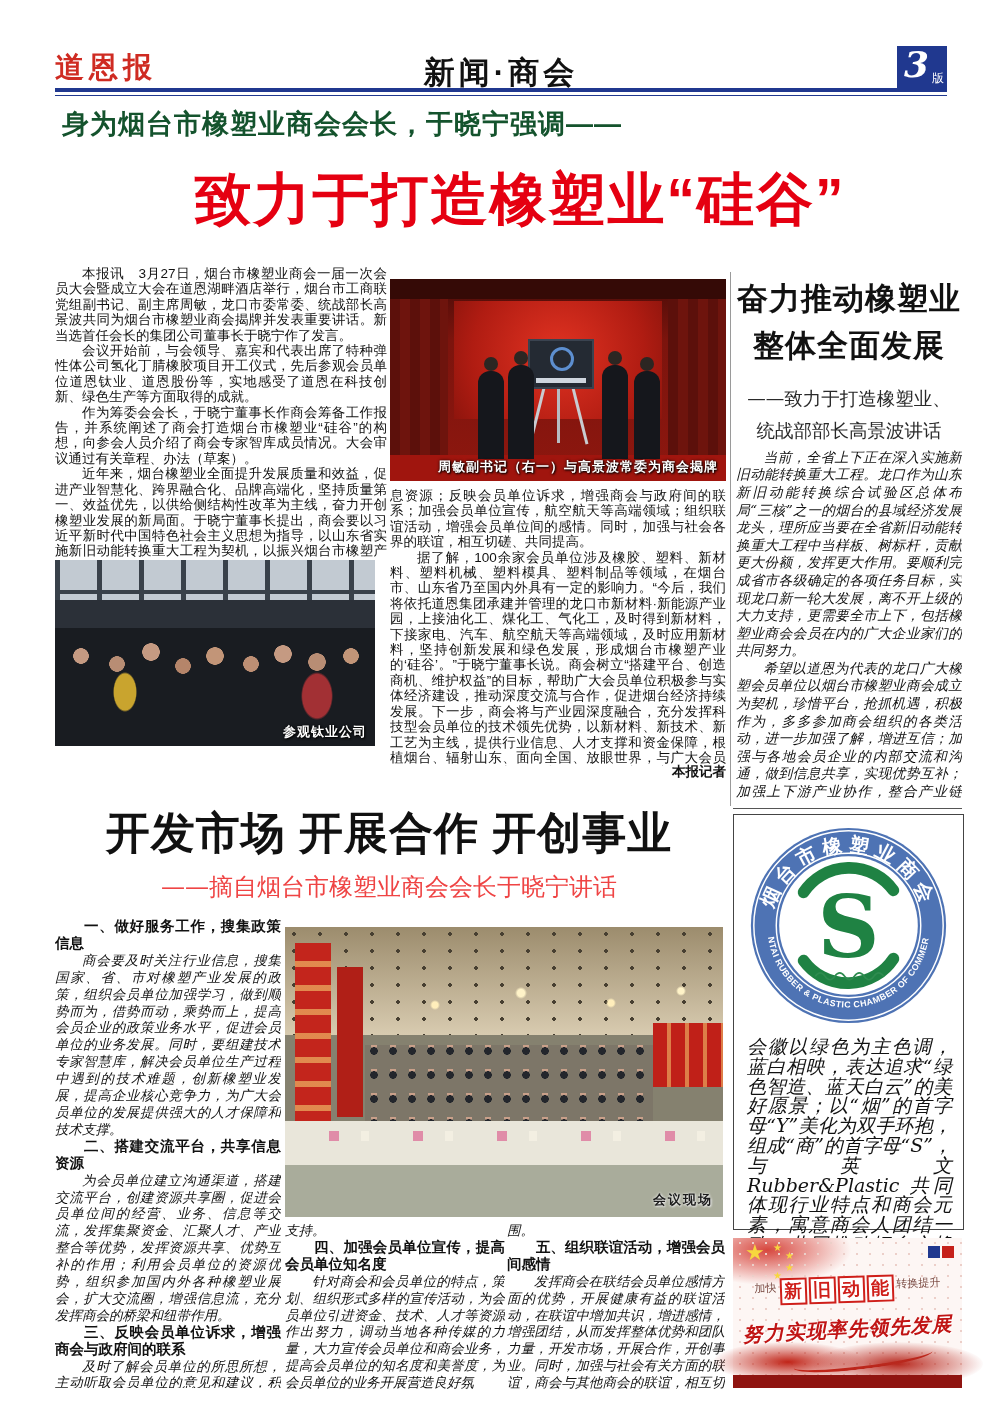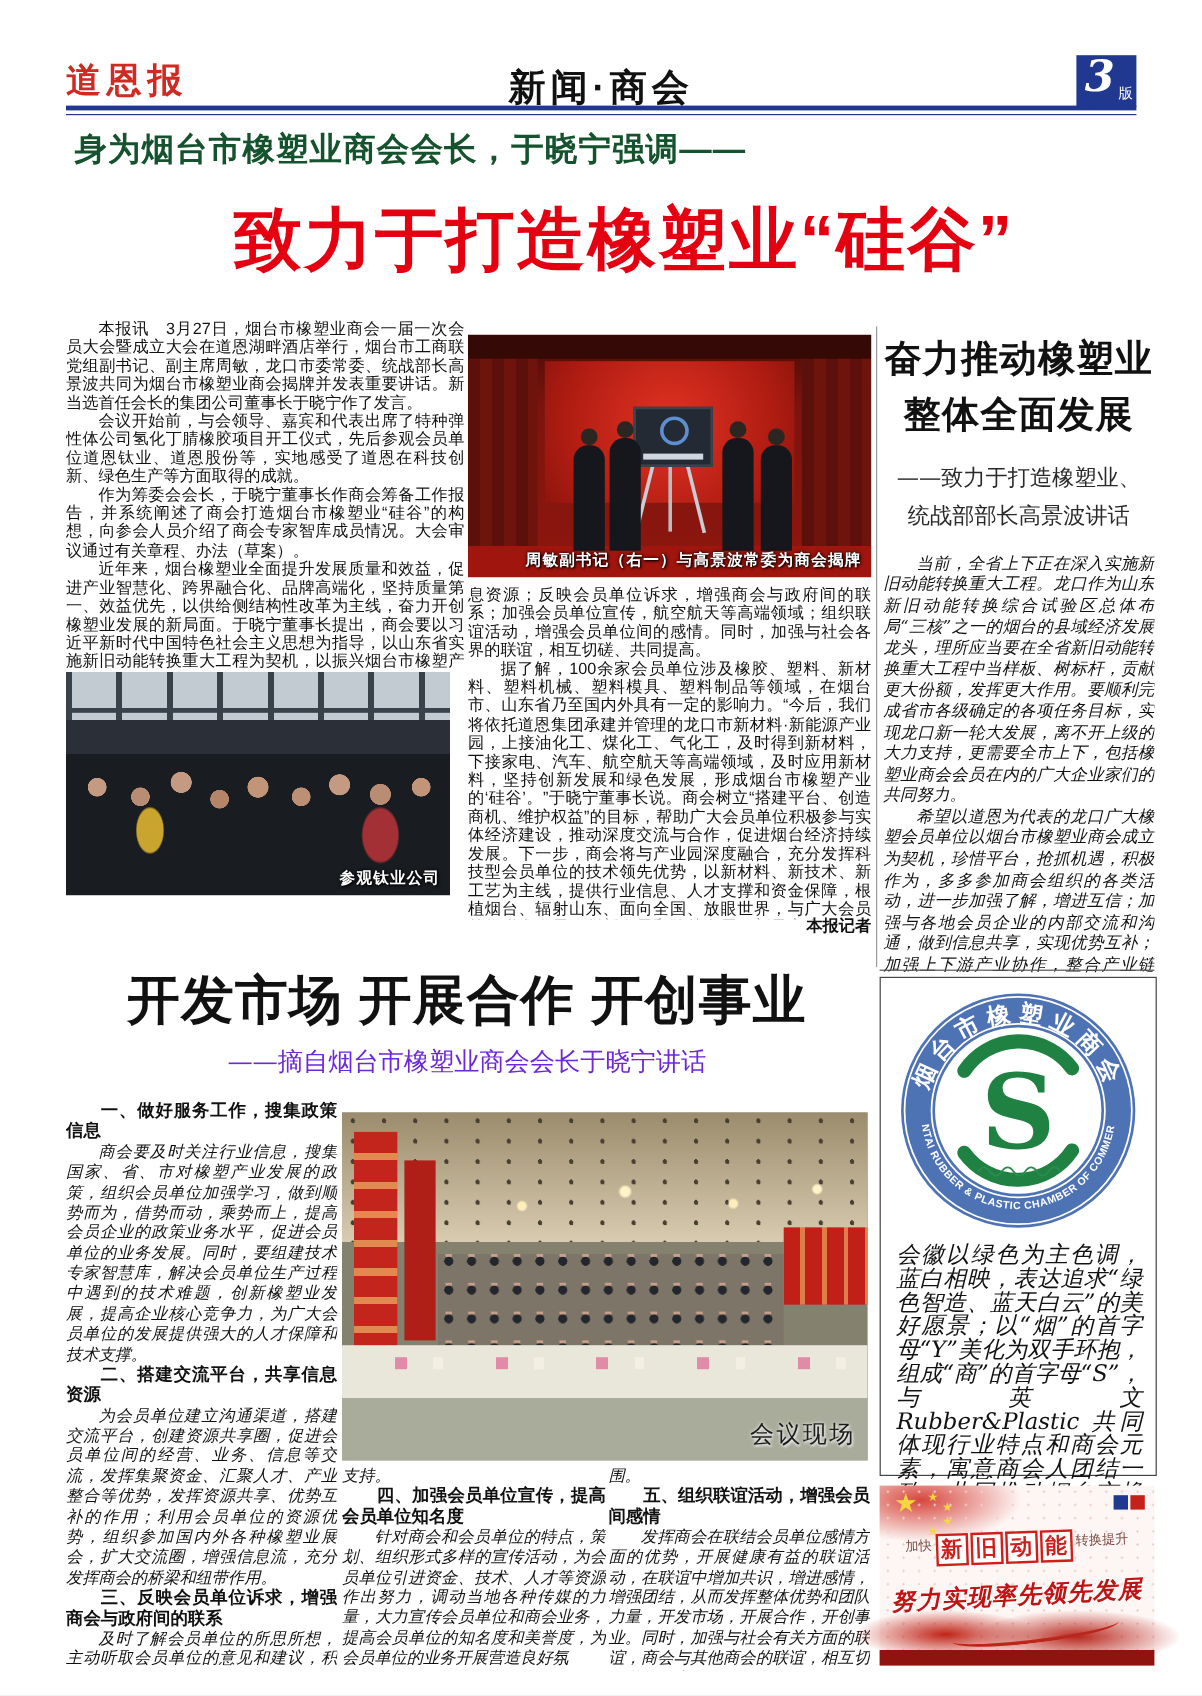--- a/index.html
+++ b/index.html
@@ -25,27 +25,27 @@
                 color:#e50011;letter-spacing:2px;white-space:nowrap;}
   
   .left-col{left:55px;top:266px;width:332px;height:293px;font-size:13.5px;line-height:15.4px;overflow:hidden;}
   .mid-col{left:390px;top:488px;width:336px;height:278px;font-size:13.5px;line-height:15.4px;overflow:hidden;}
   .byline{left:390px;top:763px;width:336px;text-align:right;font-size:13.5px;font-weight:bold;}
   .vrule{left:730px;top:272px;width:1px;height:534px;background:#9a9a9a;}
   .sidebar{left:736px;top:276px;width:226px;}
   .sb-title{text-align:center;font-size:31px;font-weight:900;line-height:1.5;letter-spacing:1px;}
   .sb-sub{text-align:center;font-family:"DejaVu Serif",serif;font-size:18.5px;line-height:1.75;
           color:#2a2a2a;margin-top:14px;}
-  .sb-body{margin-top:14px;font-size:13.8px;line-height:17.6px;height:352px;overflow:hidden;}
+  .sb-body{margin-top:1px;font-size:13.8px;line-height:17.6px;height:352px;overflow:hidden;}
   .sb-hrule{left:733px;top:808px;width:229px;height:1px;background:#555;}
   
   .photo{overflow:hidden;}
   .cap-light{position:absolute;right:8px;bottom:5px;color:#fff;font-size:13px;font-weight:bold;
              text-shadow:0 0 3px #000,1px 1px 2px #000;letter-spacing:1px;}
-  .cap-dark{position:absolute;right:10px;bottom:8px;color:#1c1c1c;font-size:20px;font-weight:normal;
+  .cap-dark{position:absolute;right:10px;bottom:8px;color:#1c1c1c;font-size:13px;font-weight:bold;
             text-shadow:0 0 3px #fff,1px 1px 2px #ddd;letter-spacing:2px;}
   
   .photo1{left:390px;top:279px;width:336px;height:202px;background:linear-gradient(#4a0c08,#7c140d 30%,#8e170f);}
   .p1-top{position:absolute;left:0;top:0;right:0;height:20px;background:#350a06;}
   .p1-screen{position:absolute;left:64px;right:64px;top:22px;height:118px;
              background:radial-gradient(circle at 50% 45%,#e23322,#b01c12 70%,#8e150d);}
   .p1-pillar-l{position:absolute;left:0;top:20px;width:58px;bottom:24px;
                background:repeating-linear-gradient(90deg,#5c100b 0 10px,#6e140d 10px 20px);}
   .p1-pillar-r{position:absolute;right:0;top:20px;width:58px;bottom:24px;
                background:repeating-linear-gradient(90deg,#5c100b 0 10px,#6e140d 10px 20px);}
@@ -101,21 +101,21 @@
       radial-gradient(circle 4px at 9px 6px,#23262c 90%,transparent),
       radial-gradient(circle 3px at 9px 1px,#c9a08a 90%,transparent);
     background-size:19px 24px,19px 24px;background-position:0 0,0 0;}
   .p3-tables{position:absolute;left:0;right:0;top:194px;height:44px;background:#e9e6da;
     background-image:repeating-linear-gradient(90deg,transparent 0 44px,#e08ca8 44px 54px,transparent 54px 76px,#f3efe2 76px 84px);
     background-size:100% 10px;background-repeat:no-repeat;background-position:0 10px;}
   .p3-floor{position:absolute;left:0;right:0;bottom:0;height:52px;background:#a9ac9b;}
   
   .headline2{left:55px;width:668px;top:804px;text-align:center;font-size:44px;font-weight:900;letter-spacing:1px;white-space:nowrap;}
   .subtitle2{left:55px;width:668px;top:871px;text-align:center;font-family:"DejaVu Serif",serif;
-             font-size:21px;color:#6d28d9;}
+             font-size:24px;color:#ef4444;}
   .bcol{font-size:13.5px;line-height:16.9px;overflow:hidden;}
   .bl-col{left:55px;top:918px;width:226px;height:470px;}
   .bm-col{left:285px;top:1222px;width:220px;height:170px;}
   .br-col{left:507px;top:1222px;width:218px;height:170px;}
   .bh{font-family:"Liberation Sans",sans-serif;font-style:normal;font-weight:bold;font-size:14.5px;}
   
   .emblem-box{left:733px;top:814px;width:229px;height:414px;border:1px solid #444;background:#fff;}
   .emblem-svg{position:absolute;left:12px;top:8px;}
   .emblem-desc{position:absolute;left:13px;right:11px;top:222px;font-size:19px;line-height:19.8px;}
   

